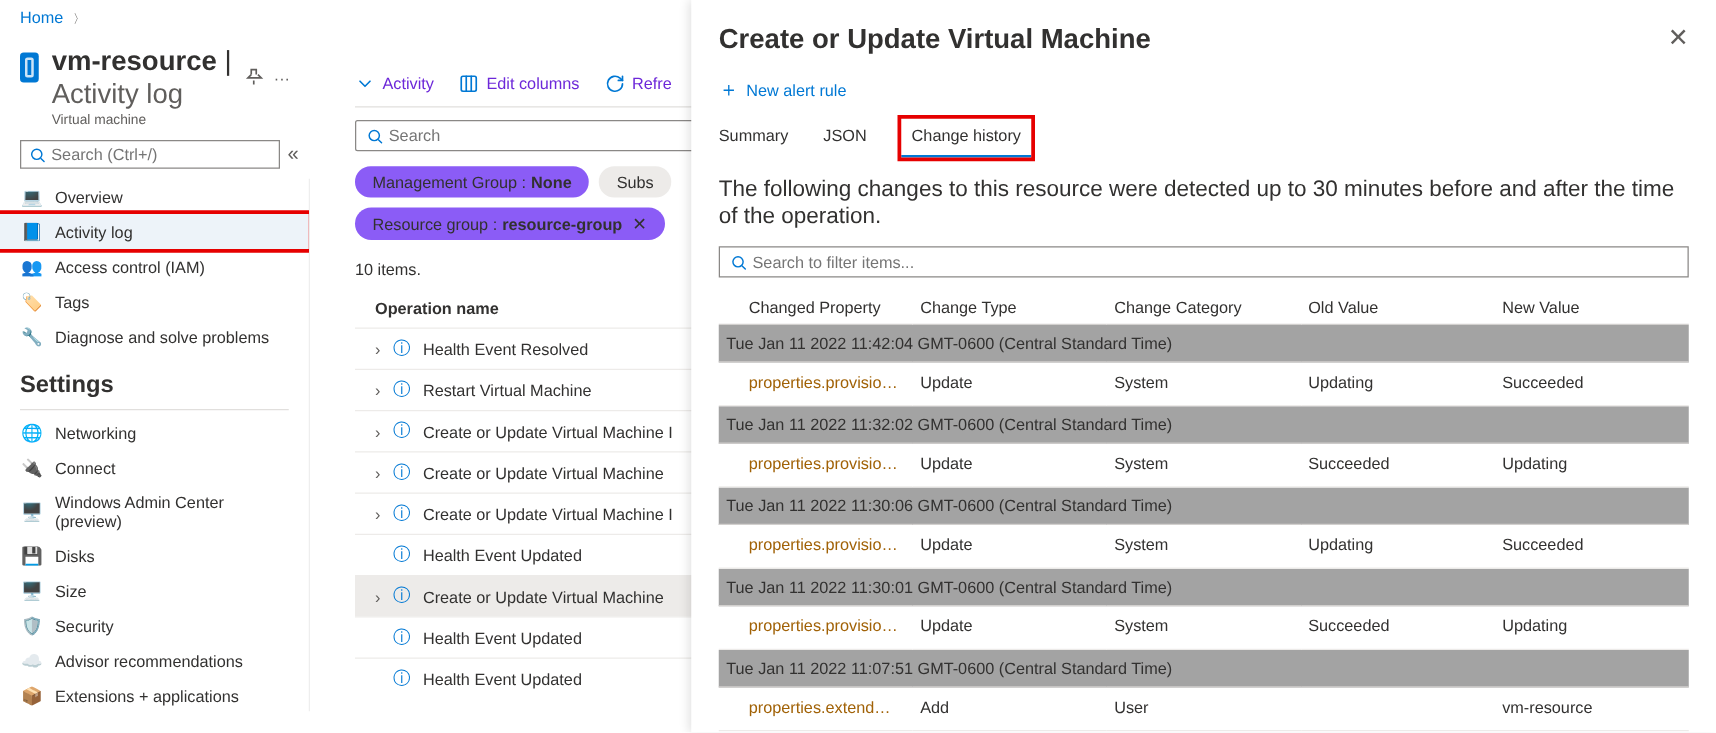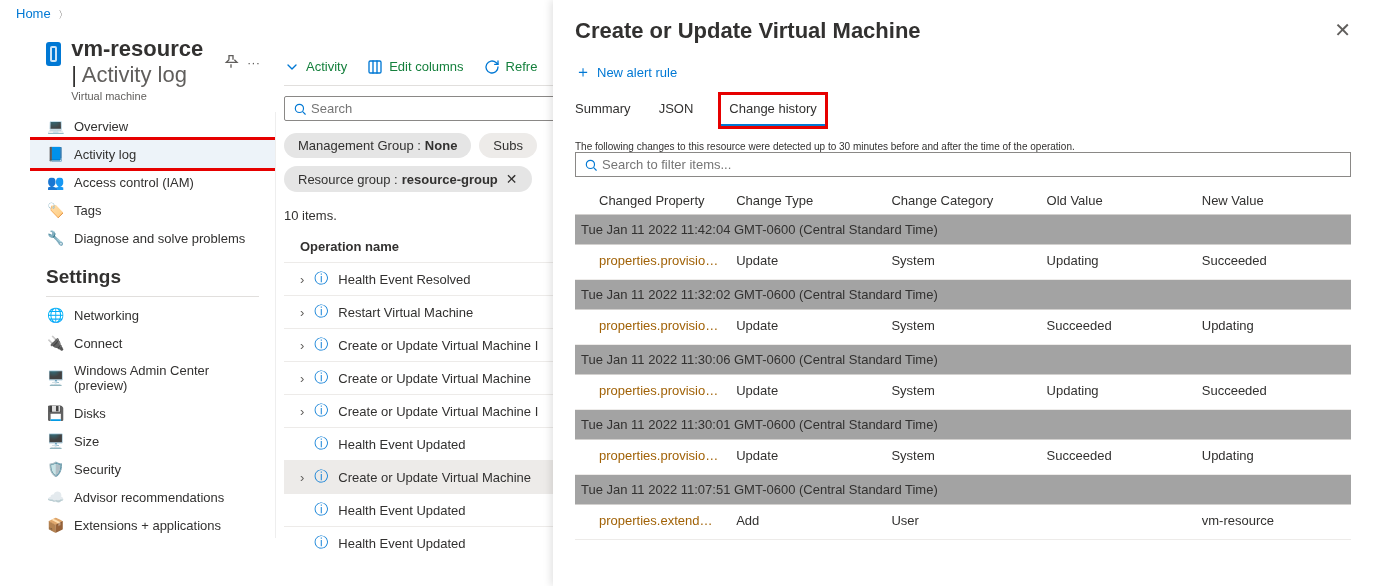--- a/index.html
+++ b/index.html
@@ -3,21 +3,21 @@
 <meta charset="utf-8">
 <style>
 * { box-sizing: border-box; margin: 0; padding: 0; font-family: 'Segoe UI', Tahoma, sans-serif; }
 body { width: 1373px; height: 586px; font-size: 13px; color: #323130; position: relative; overflow: hidden; background: #fff; }
 
 a { color: #0078d4; text-decoration: none; }
 
 .breadcrumb { padding: 6px 16px; font-size: 13px; }
 .breadcrumb .chev { color: #605e5c; margin-left: 4px; font-size: 10px; }
 
-.left-panel { position: absolute; left: 0; top: 30px; width: 276px; bottom: 0; padding-left: 30px; }
+.left-panel { position: absolute; left: 0; top: 30px; width: 248px; bottom: 0; }
 .resource-header { padding: 6px 16px 10px 16px; display: flex; align-items: flex-start; gap: 10px; }
 .resource-icon { width: 24px; height: 24px; background: #0078d4; border-radius: 3px; margin-top: 6px; position: relative; }
 .resource-icon::after { content:''; position:absolute; inset:4px; border:2px solid #cce4f7; border-radius:2px; }
 .resource-title { font-size: 22px; }
 .resource-subtitle { font-size: 11px; color: #605e5c; margin-top: 2px; }
 .title-row { display:flex; align-items:center; gap:8px; }
 .pin-icon svg, .more-icon svg { stroke:#605e5c; }
 
 .search-row { padding: 0 16px 8px 16px; display:flex; align-items:center; gap:6px;}
 .search-input-wrap { flex:1; border:1px solid #8a8886; display:flex; align-items:center; padding:3px 6px; }
@@ -30,27 +30,27 @@
 .nav-list::-webkit-scrollbar-thumb{background:#c8c8c8;border-radius:6px;}
 .nav-item { padding: 6px 18px; display:flex; align-items:center; gap:10px; cursor:pointer; font-size:13px;}
 .nav-item.selected{background:#edf3f9;}
 .nav-heading { padding: 14px 16px 4px 16px; font-weight:700; font-size:19px; }
 .nav-hr{border:none;border-top:1px solid #e1dfdd; margin:4px 16px;}
 .nav-icon{width:16px;height:16px;display:flex;align-items:center;justify-content:center;font-size:14px;}
 .red-highlight{outline:3px solid #e60000; background:#f3f2f1;}
 
 .main-panel{position:absolute;left:258px;top:30px;right:0;bottom:0;padding:18px 0 0 26px;}
 .toolbar{display:flex;gap:20px;align-items:center;padding:6px 0;border-bottom:1px solid #e1dfdd;height:38px;}
-.toolbar .tb-item{display:flex;align-items:center;gap:6px;color:#15803d;cursor:pointer;}
+.toolbar .tb-item{display:flex;align-items:center;gap:6px;color:#6d28d9;cursor:pointer;}
 .tb-item svg{width:16px;height:16px;}
 .main-search-row{padding:10px 0 12px 0;}
 .main-search-input{width:80%; border:1px solid #8a8886;display:flex;align-items:center;padding:4px 8px;border-radius:2px;}
 .main-search-input input{border:none;outline:none;flex:1;font-size:13px;color:#605e5c;}
 .filter-pills{display:flex;gap:8px;flex-wrap:wrap;padding-bottom:8px;}
-.pill{background:#e5e5e5;padding:5px 14px;border-radius:14px;font-size:13px;display:flex;align-items:center;gap:4px;}
+.pill{background:#8b5cf6;padding:5px 14px;border-radius:14px;font-size:13px;display:flex;align-items:center;gap:4px;}
 .pill .bold{font-weight:700;}
 .pill .x{font-size:14px;margin-left:4px;}
 .pill-grey{background:#edebe9;}
 .items-count{font-size:13px;padding:8px 0;}
 .op-table{font-size:13px;}
 .op-header{font-weight:600;padding:8px 16px;}
 .op-row{padding:7px 16px;display:flex;align-items:center;gap:10px;border-top:1px solid #edebe9;cursor:pointer;}
 .op-row.sel{background:#edebe9;}
 .op-row .chev{color:#605e5c;font-size:13px;}
 .op-row .info{color:#0078d4;font-size:14px;}
@@ -59,21 +59,21 @@
 .blade-header{display:flex;align-items:flex-start;justify-content:space-between;}
 .blade-title{font-size:22px;font-weight:600;}
 .blade-subtitle{font-size:12px;color:#605e5c;margin-top:2px;}
 .close-btn{font-size:20px;cursor:pointer;color:#605e5c;}
 .new-alert{display:flex;align-items:center;gap:6px;color:#0078d4;margin:18px 0 12px 0;cursor:pointer;}
 .new-alert .plus{font-size:16px;}
 .tabs{display:flex;gap:28px;border-bottom:1px solid transparent;margin-bottom:14px;}
 .tab{padding:6px 0 8px 0;cursor:pointer;}
 .tab.active{border-bottom:2px solid #0078d4;color:#323130;}
 .tab-highlight{outline:3px solid #e60000;padding-left:8px;padding-right:8px;}
-.description{font-size:10px;}
+.description{font-size:18px;margin-bottom:14px;}
 .filter-search{border:1px solid #8a8886;display:flex;align-items:center;padding:4px 8px;margin-bottom:8px;}
 .filter-search input{border:none;outline:none;flex:1;font-size:13px;}
 .change-table{width:100%;font-size:13px;border-collapse:collapse;}
 .change-table th{text-align:left;font-weight:400;padding:8px 6px 6px 6px;}
 .change-table .group-row td{background:#a3a3a3;padding:7px 6px;border-top:1px solid #d2d0ce;border-bottom:1px solid #d2d0ce;}
 .change-table .data-row td{padding:8px 6px;border-bottom:1px solid #edebe9;vertical-align:top;}
 .change-table .prop-link{color:#a16207;max-width:120px;overflow:hidden;text-overflow:ellipsis;white-space:nowrap;display:inline-block;}
 .col-prop{width:150px;padding-left:24px !important;}
 .col-type{width:150px;}
 .col-cat{width:150px;}
@@ -102,20 +102,30 @@
           <svg width="16" height="16" viewBox="0 0 24 24" fill="none" stroke="#605e5c" stroke-width="2">
               <path d="M12 17v5M9 10l-4 4 8 0 8 0-4-4M9 10V4h6v6"></path>
             </svg>
         </span>
         <span style="color:#605e5c;">···</span>
       </div>
       <div class="resource-subtitle">Virtual machine</div>
     </div>
   </div>
 
+  <div class="search-row">
+    <div class="search-input-wrap">
+      <svg class="lucide" viewBox="0 0 24 24">
+          <circle cx="11" cy="11" r="7"></circle>
+          <path d="m21 21-4-4"></path>
+        </svg>
+      <input type="text" placeholder="Search (Ctrl+/)" style="">
+    </div>
+    <span class="collapse-ch">«</span>
+  </div>
 
   <div class="nav-list" id="nav-list">
       <div class="nav-item">
         <span class="nav-icon">💻</span>
         <span>Overview</span>
       </div>
       <div class="nav-item selected red-highlight">
         <span class="nav-icon">📘</span>
         <span>Activity log</span>
       </div>

